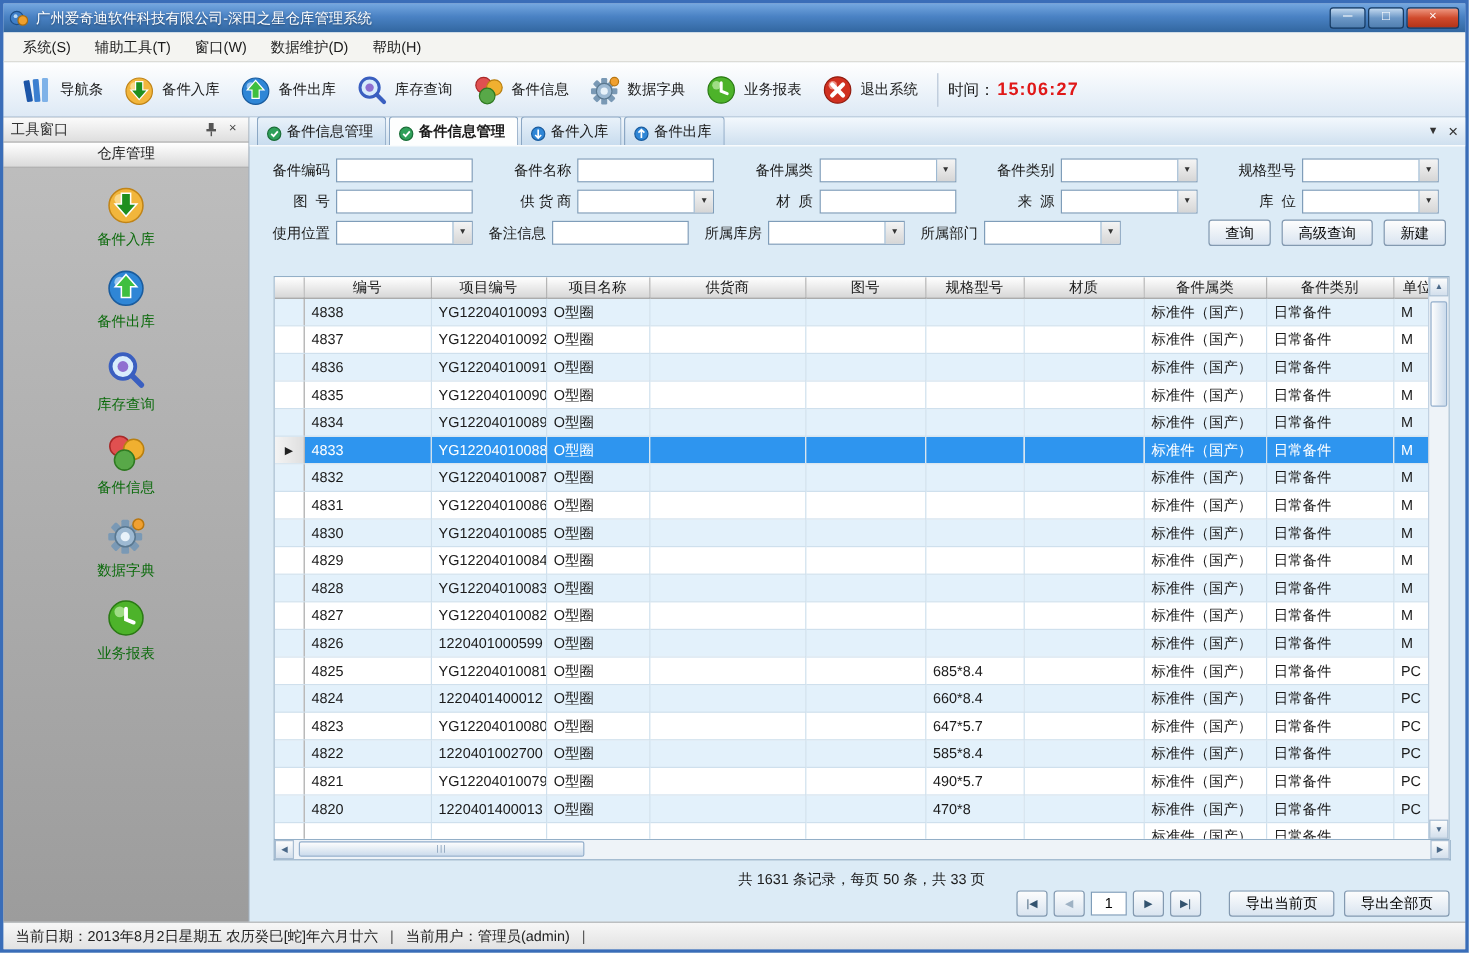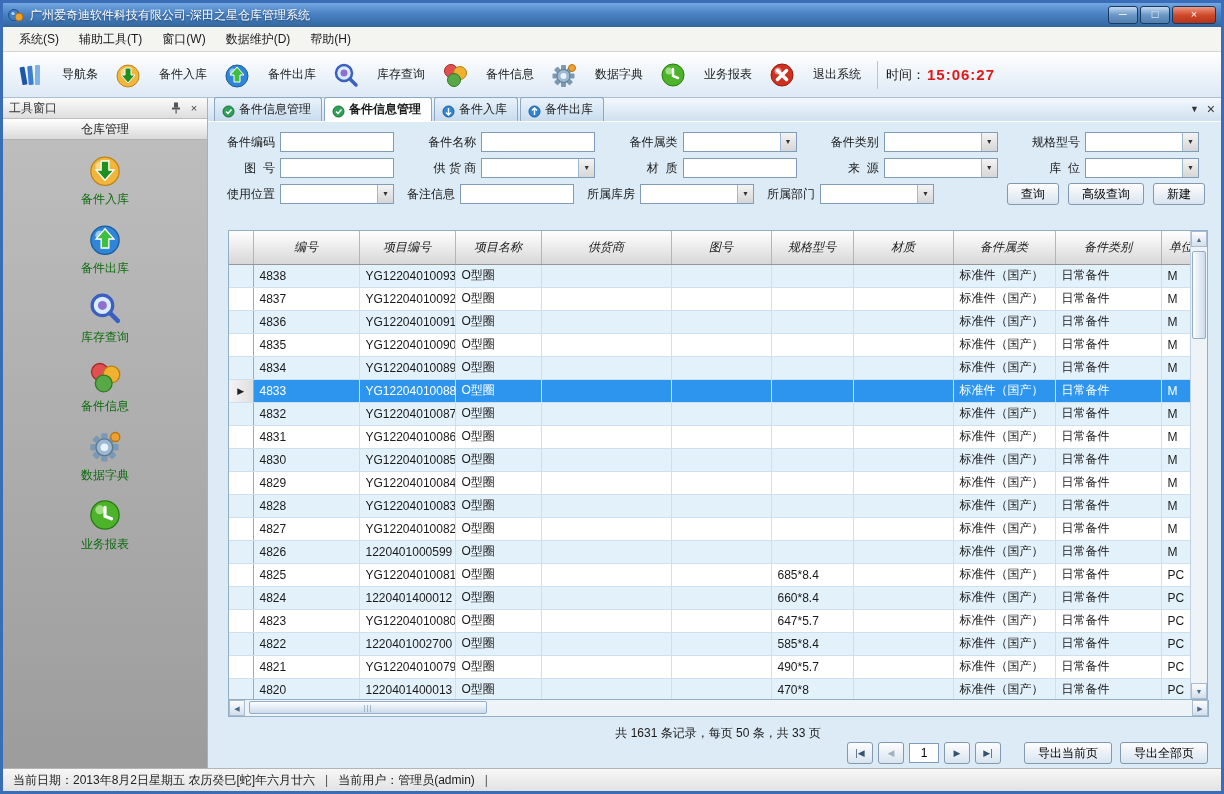--- a/index.html
+++ b/index.html
@@ -15,31 +15,31 @@
   .win-btns { display: flex; gap: 2px; }
   .win-btn { width: 30px; height: 18px; border: 1px solid #173a61; border-radius: 3px; background: linear-gradient(#c4daf0,#6b97c6 50%,#507fb0); color: #fff; font-size: 11px; line-height: 15px; text-align: center; cursor: default; }
   .win-btn.close { width: 44px; background: linear-gradient(#ef9a84,#d04a2c 50%,#b33318); }
 
   
   .menubar { height: 25px; flex: 0 0 25px; background: #f4f4f1; border-bottom: 1px solid #d6d6d0; display: flex; align-items: center; padding-left: 6px; }
   .menu-item { padding: 4px 10px; white-space: nowrap; }
 
   
   .toolbar { height: 46px; flex: 0 0 46px; background: linear-gradient(#ffffff,#dde9f5); border-bottom: 1px solid #aebfd2; display: flex; align-items: center; padding: 0 6px; }
-  .tb-item { display: flex; align-items: center; gap: 17px; padding: 5px 8px; white-space: nowrap; border-radius: 3px; text-align: center; }
+  .tb-item { display: flex; align-items: center; gap: 5px; padding: 5px 8px; white-space: nowrap; border-radius: 3px; text-align: center; }
   .tb-ico { width: 28px; height: 28px; flex: 0 0 28px; }
   .tb-sep { width: 1px; height: 28px; background: #b7c5d6; margin: 0 8px; }
   .time-label { font-size: 13px; }
   .time-value { color: #e01818; font-size: 15px; font-weight: bold; letter-spacing: 1px; margin-left: 2px; }
 
   
   .main { flex: 1 1 auto; display: flex; min-height: 0; }
 
   
-  .sidebar { width: 205px; flex: 0 0 205px; display: flex; flex-direction: column; border-right: 1px solid #9db3c8; background: #a9a9a9; }
+  .sidebar { width: 205px; flex: 0 0 205px; display: flex; flex-direction: column; border-right: 1px solid #9db3c8; background: #a9a9a9; font-family: Liberation Mono, monospace; }
   .side-header { height: 21px; flex: 0 0 21px; background: linear-gradient(#fbfbfb,#dedede); border-bottom: 1px solid #bdbdbd; display: flex; align-items: center; padding: 0 6px; color: #333; }
   .side-header .hdr-title { flex: 1; }
   .side-hdr-ico { width: 14px; height: 14px; margin-left: 4px; color: #444; text-align: center; line-height: 14px; font-size: 11px; }
   .side-caption { height: 21px; flex: 0 0 21px; background: linear-gradient(#ffffff,#dadada); border-bottom: 1px solid #b2b2b2; text-align: center; line-height: 21px; color: #222; }
   .side-body { flex: 1; background: linear-gradient(180deg,#bdbdbd,#9c9c9c); overflow: hidden; padding-top: 12px; }
   .side-item { display: flex; flex-direction: column; align-items: center; margin-bottom: 13px; cursor: default; }
   .side-ico { width: 36px; height: 36px; }
   .side-label { margin-top: 3px; color: #0d6b0d; font-size: 12px; }
 
   
@@ -64,21 +64,21 @@
   .s-select .arrow { width: 16px; background: linear-gradient(#f4f4f4,#d6d6d6); border-left: 1px solid #9db9d2; font-size: 7px; color: #333; text-align: center; line-height: 18px; }
   .s-buttons { display: flex; gap: 9px; margin-left: auto; }
   .btn { height: 22px; padding: 0 13px; border: 1px solid #8399b0; border-radius: 3px; background: linear-gradient(#fdfdfd,#d9e4f0); font-size: 12px; font-family: inherit; cursor: default; }
 
   
   .table-area { margin: 12px 13px 0 20px; flex: 0 0 auto; display: flex; flex-direction: column; }
   .table-wrap { display: flex; border: 1px solid #93afc7; background: #fff; }
   .table-viewport { width: 963px; height: 468px; overflow: hidden; position: relative; background: #fff; }
   table.grid { border-collapse: collapse; table-layout: fixed; width: 972px; }
   .grid th, .grid td { height: 23px; padding: 0 6px; font-weight: normal; font-size: 12px; white-space: nowrap; overflow: hidden; }
-  .grid th { background: linear-gradient(#ffffff,#d7d7d7); border-right: 1px solid #b5b5b5; border-bottom: 1px solid #979797; text-align: center; height: 33px; font-style: italic; }
+  .grid th { background: linear-gradient(#ffffff,#d7d7d7); border-right: 1px solid #b5b5b5; border-bottom: 1px solid #979797; text-align: center; height: 17px; }
   .grid td { border-right: 1px solid #cfe0ed; border-bottom: 1px solid #cfe0ed; text-align: left; }
   .grid tbody tr:nth-child(odd) td { background: #e3f1fb; }
   .grid tbody tr:nth-child(even) td { background: #ffffff; }
   .grid tbody tr.selected td { background: #2e95ef; color: #fff; }
   .grid th:nth-child(1),  .grid td:nth-child(1)  { width: 24px;  padding: 0; }
   .grid th:nth-child(2),  .grid td:nth-child(2)  { width: 106px; }
   .grid th:nth-child(3),  .grid td:nth-child(3)  { width: 96px; }
   .grid th:nth-child(4),  .grid td:nth-child(4)  { width: 86px; }
   .grid th:nth-child(5),  .grid td:nth-child(5)  { width: 130px; }
   .grid th:nth-child(6),  .grid td:nth-child(6)  { width: 100px; }

